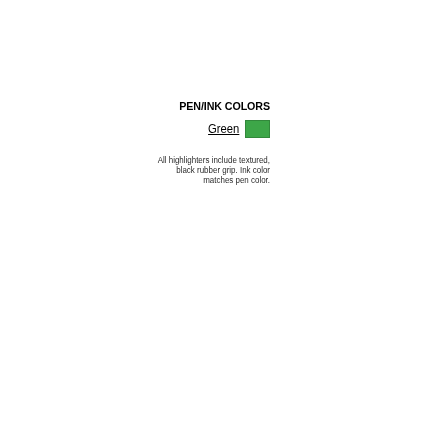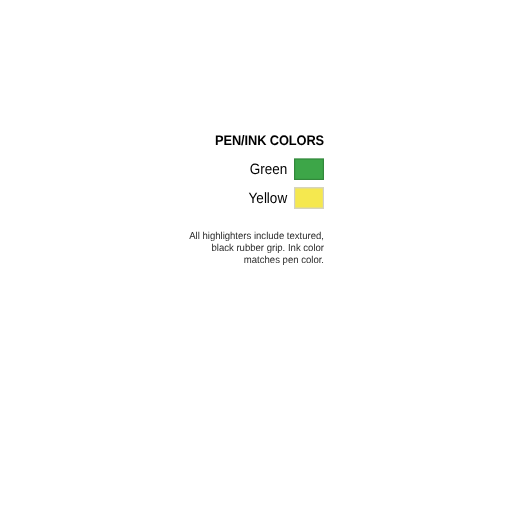--- a/index.html
+++ b/index.html
@@ -11,21 +11,21 @@
     height: 432px;
     background: #ffffff;
     font-family: "Liberation Sans", sans-serif;
     position: relative;
     overflow: hidden;
   }
 
   #color-spec-block {
     position: absolute;
     left: 118px;
-    top: 112px;
+    top: 100px;
     width: 152px;
   }
 
   
   .spec-heading {
     text-align: right;
     font-size: 11.5px;
     font-weight: bold;
     letter-spacing: -0.1px;
     color: #000000;
@@ -40,20 +40,21 @@
   .swatch-list {
     margin: 0;
     padding: 0;
     list-style: none;
   }
   .swatch-row {
     display: flex;
     align-items: center;
     justify-content: flex-end;
     height: 24px;
+    text-decoration: underline;
   }
   .swatch-label {
     font-size: 12.5px;
     color: #000000;
     line-height: 14px;
     text-align: right;
     padding-right: 6px;
     white-space: nowrap;
     transform: scaleX(0.9);
     transform-origin: right center;
@@ -89,24 +90,20 @@
 
 <div id="color-spec-block">
 
   <div class="spec-heading">PEN/INK COLORS</div>
 
   <ul class="swatch-list">
       <li class="swatch-row">
         <span class="swatch-label">Green</span>
         <span class="swatch-chip" style="background-color: rgb(61, 166, 72);"></span>
       </li>
-      <li class="swatch-row">
-        <span class="swatch-label">Yellow</span>
-        <span class="swatch-chip light-chip" style="background-color: rgb(245, 232, 79);"></span>
-      </li>
     </ul>
 
   <p class="spec-footnote">
       <span>All highlighters include textured,</span>
       <span>black rubber grip. Ink color</span>
       <span>matches pen color.</span>
     </p>
 
 </div>
 

